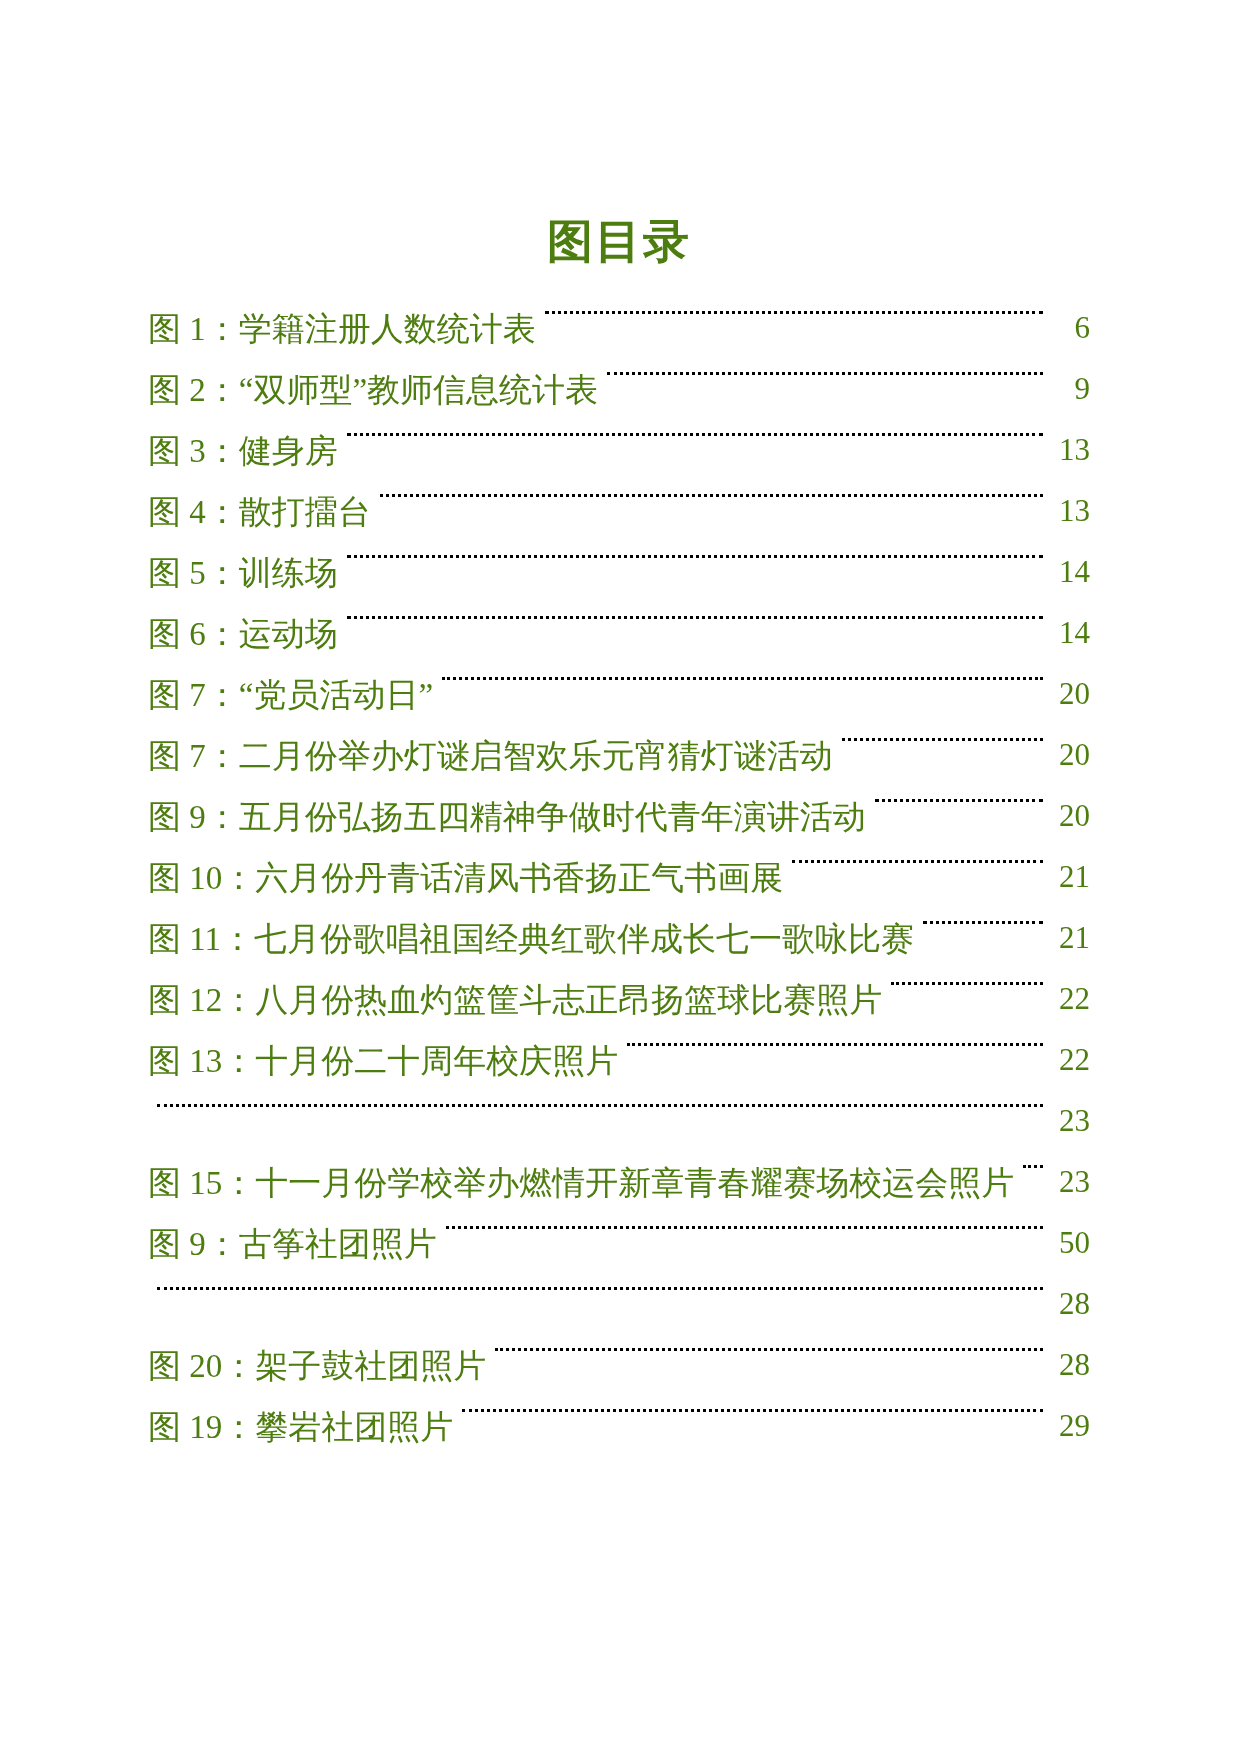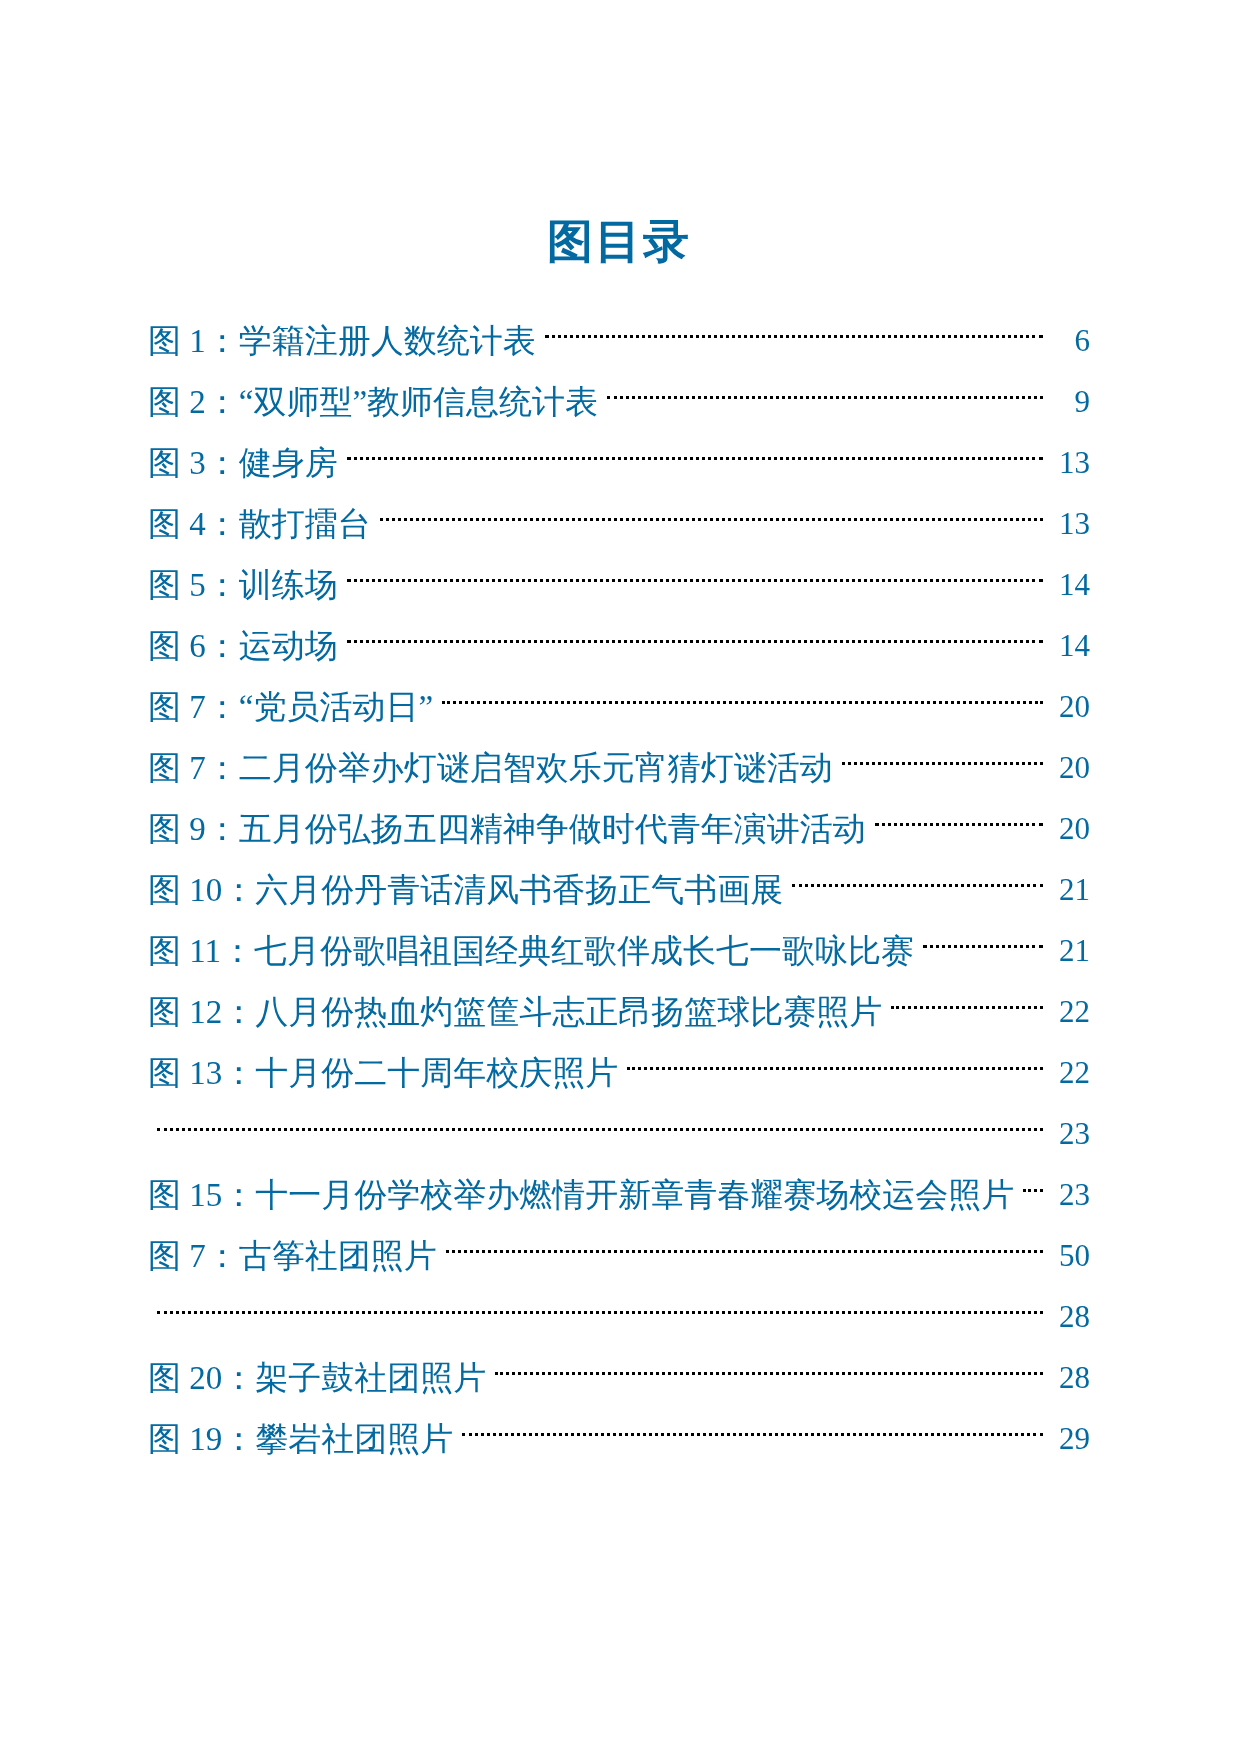--- a/index.html
+++ b/index.html
@@ -6,39 +6,39 @@
     margin: 0;
     padding: 0;
     background: #ffffff;
   }
   .page {
     position: relative;
     width: 1240px;
     height: 1753px;
     box-sizing: border-box;
     background: #ffffff;
-    color: #0369a1;
+    color: #4d7c0f;
     padding: 150px 150px 0 148px;
     font-family: "Liberation Serif", "DejaVu Serif", serif;
     overflow: hidden;
   }
   .doc-title {
     margin: 66px 0 0 0;
     text-align: center;
     font-size: 46px;
     line-height: 1.15;
     font-weight: bold;
     letter-spacing: 2px;
   }
   .toc {
     margin-top: 42px;
   }
   .toc-row {
     display: flex;
-    align-items: center;
+    align-items: flex-start;
     height: 61px;
     font-size: 33px;
     line-height: 1.1;
   }
   .toc-label {
     white-space: nowrap;
     flex: 0 1 auto;
     overflow: hidden;
   }
   .leader {
@@ -128,21 +128,21 @@
       <div class="toc-row">
         <span class="leader"></span>
         <span class="toc-page">23</span>
       </div>
       <div class="toc-row">
         <span class="toc-label">图 15：十一月份学校举办燃情开新章青春耀赛场校运会照片</span>
         <span class="leader"></span>
         <span class="toc-page">23</span>
       </div>
       <div class="toc-row">
-        <span class="toc-label">图 7：古筝社团照片</span>
+        <span class="toc-label">图 9：古筝社团照片</span>
         <span class="leader"></span>
         <span class="toc-page">50</span>
       </div>
       <div class="toc-row">
         <span class="leader"></span>
         <span class="toc-page">28</span>
       </div>
       <div class="toc-row">
         <span class="toc-label">图 20：架子鼓社团照片</span>
         <span class="leader"></span>

